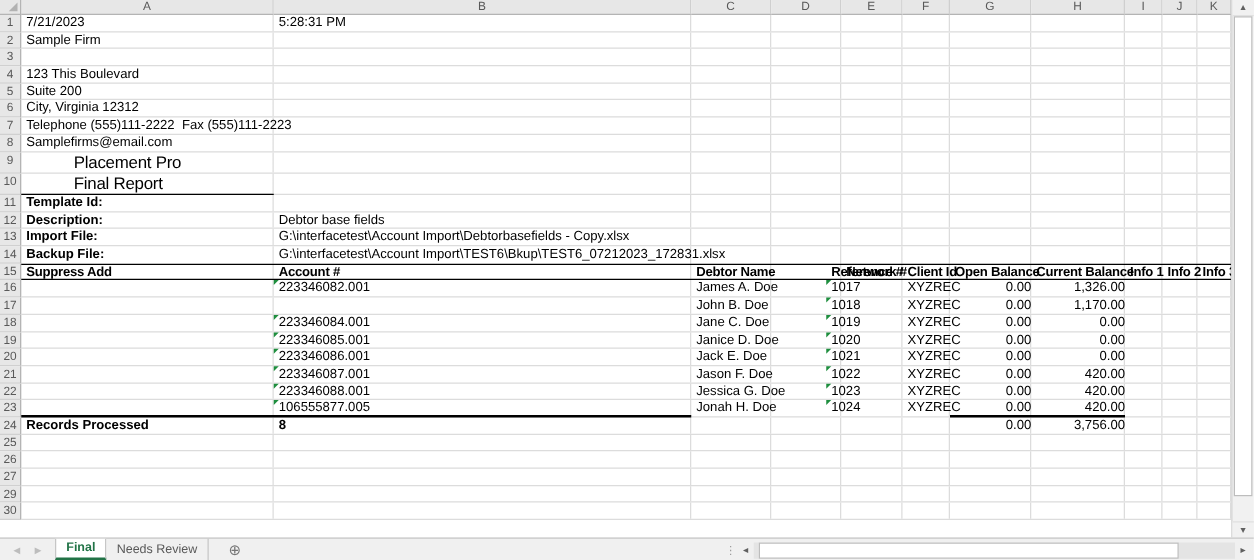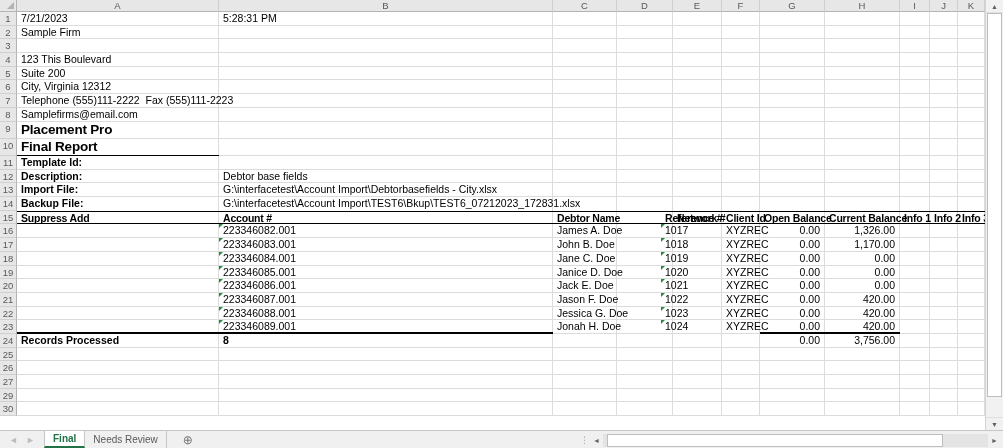--- a/index.html
+++ b/index.html
@@ -34,23 +34,23 @@
           linear-gradient(#dcdcdc,#dcdcdc),linear-gradient(#dcdcdc,#dcdcdc);
         background-size:1px 100%,1px 100%,1px 100%,1px 100%,1px 100%,1px 100%,1px 100%,1px 100%,1px 100%,1px 100%,1px 100%;
         background-position:201px 0,535px 0,599px 0,655px 0,704px 0,742px 0,807px 0,882px 0,912px 0,940px 0,967px 0;
         background-repeat:no-repeat; }
   .cell { position:absolute; top:0; height:100%; font-size:10.5px; color:#000;
           padding-left:4px; line-height:13px; white-space:pre; overflow:visible; }
   .cA{left:0;width:202px;} .cB{left:202px;width:334px;} .cC{left:536px;width:64px;}
   .cD{left:616px;width:56px;margin-left:28px;} .cE{left:656px;width:49px;} .cF{left:705px;width:38px;}
   .cG{left:743px;width:65px;} .cH{left:808px;width:75px;} .cI{left:883px;width:30px;}
   .cJ{left:913px;width:20px;} .cK{left:941px;width:27px;}
-  .num { text-align:right; padding-right:5px; padding-left:0; }
+  .num { text-align:right; padding-right:0; padding-left:0; }
   .b { font-weight:bold; }
-  .big { font-size:13.5px; font-weight:bold; line-height:16px; letter-spacing:-0.2px; }
+  .big { font-size:13.5px; font-weight:normal; line-height:16px; letter-spacing:-0.2px;margin-left:38px; }
   .hdr15 .cell { font-weight:bold; letter-spacing:-0.2px; }
   .r15 .rc { border-top:1.5px solid #000; border-bottom:1.5px solid #000; }
   .r14 .rc { border-bottom:none; }
   .rule10 { position:absolute; left:0; bottom:-1px; width:202px; height:1.5px; background:#000; }
   .ruleAB { position:absolute; left:0; top:-1.5px; width:536px; height:1.5px; background:#000; }
   .ruleGH { position:absolute; left:743px; top:-1.5px; width:140px; height:1.5px; background:#000; }
   .tri { position:absolute; top:0; left:0; width:0; height:0;
          border-top:4px solid #1e8e3e; border-right:4px solid transparent; }
 
   
@@ -186,21 +186,21 @@
       <div class="rc">
         <div class="cell cA b">Description:</div>
         <div class="cell cB">Debtor base fields</div>
       </div>
     </div>
 
     <div class="r">
       <div class="rn">13</div>
       <div class="rc">
         <div class="cell cA b">Import File:</div>
-        <div class="cell cB">G:\interfacetest\Account Import\Debtorbasefields - City.xlsx</div>
+        <div class="cell cB">G:\interfacetest\Account Import\Debtorbasefields - Copy.xlsx</div>
       </div>
     </div>
 
     <div class="r r14">
       <div class="rn">14</div>
       <div class="rc">
         <div class="cell cA b">Backup File:</div>
         <div class="cell cB">G:\interfacetest\Account Import\TEST6\Bkup\TEST6_07212023_172831.xlsx</div>
       </div>
     </div>
@@ -229,21 +229,20 @@
         <div class="cell cC">James A. Doe</div>
         <div class="cell cD"><i class="tri"></i><span>1017</span></div>
         <div class="cell cF">XYZREC</div>
         <div class="cell cG num">0.00</div>
         <div class="cell cH num">1,326.00</div>
       </div>
     </div>
     <div class="r">
       <div class="rn">17</div>
       <div class="rc">
-        <div class="cell cB"><i class="tri"></i><span>223346083.001</span></div>
         <div class="cell cC">John B. Doe</div>
         <div class="cell cD"><i class="tri"></i><span>1018</span></div>
         <div class="cell cF">XYZREC</div>
         <div class="cell cG num">0.00</div>
         <div class="cell cH num">1,170.00</div>
       </div>
     </div>
     <div class="r">
       <div class="rn">18</div>
       <div class="rc">
@@ -295,21 +294,21 @@
         <div class="cell cC">Jessica G. Doe</div>
         <div class="cell cD"><i class="tri"></i><span>1023</span></div>
         <div class="cell cF">XYZREC</div>
         <div class="cell cG num">0.00</div>
         <div class="cell cH num">420.00</div>
       </div>
     </div>
     <div class="r">
       <div class="rn">23</div>
       <div class="rc">
-        <div class="cell cB"><i class="tri"></i><span>223346089.001</span></div>
+        <div class="cell cB"><i class="tri"></i><span>106555877.005</span></div>
         <div class="cell cC">Jonah H. Doe</div>
         <div class="cell cD"><i class="tri"></i><span>1024</span></div>
         <div class="cell cF">XYZREC</div>
         <div class="cell cG num">0.00</div>
         <div class="cell cH num">420.00</div>
       </div>
     </div>
 
     <div class="r">
       <div class="rn">24</div>

